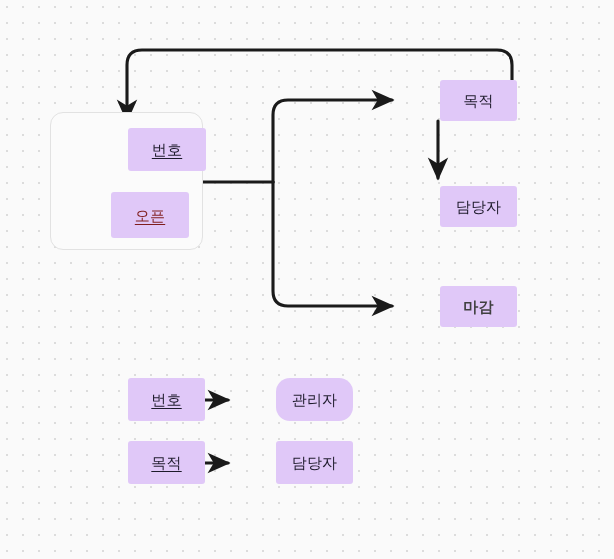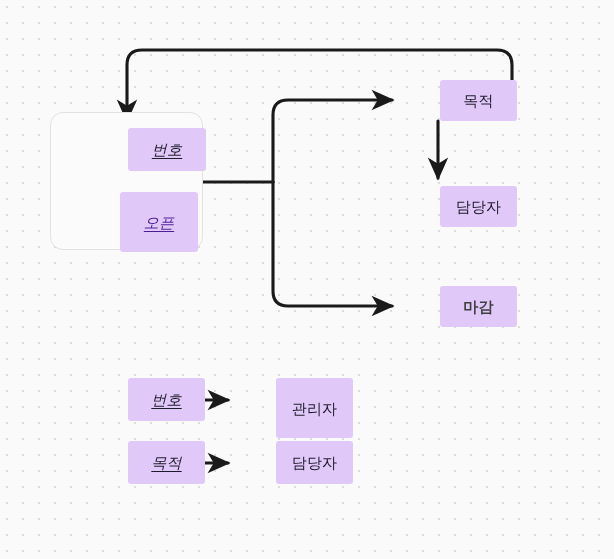--- a/index.html
+++ b/index.html
@@ -55,21 +55,20 @@
     color: #1d1a2b;
     font-size: 15px;
     line-height: 1;
     letter-spacing: 0.2px;
     white-space: nowrap;
     margin-left: 40px;
   }
   .node.underlined {
     text-decoration: underline;
     text-underline-offset: 3px;
-    font-style: italic;
   }
 </style>
 </head>
 <body>
 
 <div id="canvas" style="background-color: rgb(250, 250, 250); background-image: radial-gradient(circle at 1px 1px, rgb(220, 220, 220) 1px, transparent 0px); background-size: 16px 16px;">
 
   <svg id="edges" viewBox="0 0 614 559" width="614" height="559" xmlns="http://www.w3.org/2000/svg">
     <defs>
       <marker id="arrowhead" markerWidth="9" markerHeight="9" refX="7.2" refY="4" orient="auto" markerUnits="strokeWidth">
@@ -88,22 +87,22 @@
     <path d="M 438,121 L 438,178" fill="none" stroke="#1a1a1a" stroke-width="3.1" stroke-linecap="round" marker-end="url(#arrowhead)"></path>
 
     <path d="M 166,400 L 228,400" fill="none" stroke="#1a1a1a" stroke-width="3.1" stroke-linecap="round" marker-end="url(#arrowhead)"></path>
 
     <path d="M 166,463 L 228,463" fill="none" stroke="#1a1a1a" stroke-width="3.1" stroke-linecap="round" marker-end="url(#arrowhead)"></path>
   </svg>
 
   <div class="group-frame" style="left: 50px; top: 112px; width: 153px; height: 138px; background: rgb(251, 251, 251); border-color: rgb(226, 226, 226);"></div>
 
   <div class="node underlined" style="left: 88px; top: 128px; width: 78px; height: 43px; background: rgb(224, 200, 248); color: rgb(29, 26, 43);">번호</div>
-  <div class="node underlined" style="left: 80px; top: 192px; width: 78px; height: 60px; background: rgb(224, 200, 248); color: #4c1d95;">오픈</div>
+  <div class="node underlined" style="left: 71px; top: 192px; width: 78px; height: 46px; background: rgb(224, 200, 248); color: #7f1d1d;">오픈</div>
   <div class="node" style="left: 400px; top: 80px; width: 77px; height: 41px; background: rgb(224, 200, 248); color: rgb(29, 26, 43);">목적</div>
   <div class="node" style="left: 400px; top: 186px; width: 77px; height: 41px; background: rgb(224, 200, 248); color: rgb(29, 26, 43);">담당자</div>
   <div class="node" style="left: 400px; top: 286px; width: 77px; height: 41px; background: rgb(224, 200, 248); color: #404040; font-weight: bold;">마감</div>
   <div class="node underlined" style="left: 88px; top: 378px; width: 77px; height: 43px; background: rgb(224, 200, 248); color: rgb(29, 26, 43);">번호</div>
-  <div class="node" style="left: 236px; top: 378px; width: 77px; height: 60px; background: rgb(224, 200, 248); color: rgb(29, 26, 43);">관리자</div>
+  <div class="node" style="left: 236px; top: 378px; width: 77px; height: 43px; background: rgb(224, 200, 248); color: rgb(29, 26, 43); border-radius: 14px;">관리자</div>
   <div class="node underlined" style="left: 88px; top: 441px; width: 77px; height: 43px; background: rgb(224, 200, 248); color: rgb(29, 26, 43);">목적</div>
   <div class="node" style="left: 236px; top: 441px; width: 77px; height: 43px; background: rgb(224, 200, 248); color: rgb(29, 26, 43);">담당자</div>
 
 </div>
 
 </body></html>

